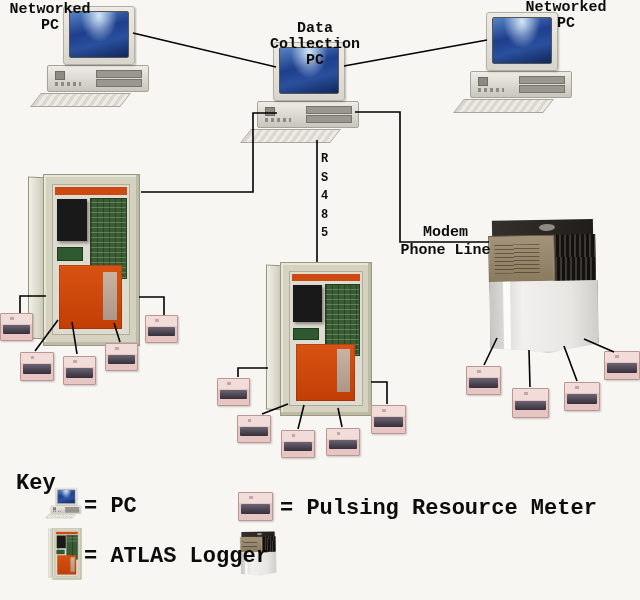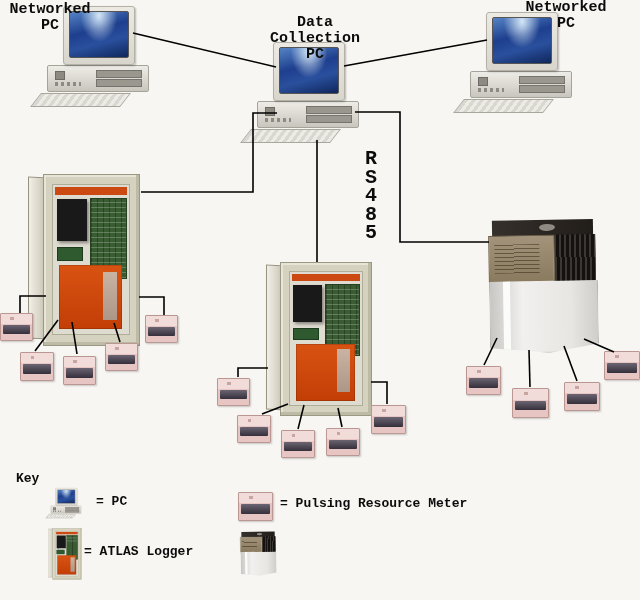--- a/index.html
+++ b/index.html
@@ -8,21 +8,21 @@
     font-family:Liberation Mono, monospace;overflow:hidden;
   }
   .wires{position:absolute;left:0;top:0;z-index:30;pointer-events:none;}
   .lbl{
     position:absolute;font-weight:bold;color:#0c0c0c;text-align:center;
     white-space:pre-line;font-size:15px;line-height:16px;z-index:40;
   }
   .lbl-big{font-size:16px;line-height:17px;}
   .vtext{
     position:absolute;font-weight:bold;color:#0c0c0c;width:14px;
-    font-size:20px;line-height:18.5px;word-break:break-all;z-index:40;margin-left:44px;
+    font-size:12px;line-height:18.5px;word-break:break-all;z-index:40;
   }
   
   .pc{position:absolute;width:106px;height:100px;z-index:10;}
   .pc-monitor{
     position:absolute;left:18px;top:0;width:70px;height:57px;
     background:linear-gradient(180deg,#eceae3,#d8d5cc);
     border:1px solid #b3b0a6;border-radius:3px;box-shadow:1px 1px 2px rgba(0,0,0,.25);
   }
   .pc-screen{
     position:absolute;left:5px;top:4px;right:5px;bottom:6px;border-radius:2px;
@@ -102,21 +102,21 @@
     position:absolute;width:31px;height:26px;z-index:10;
     background:linear-gradient(180deg,#f2dcd9 0 38%,#e6c5c2 38%);
     border:1px solid #bb9794;border-radius:1px;box-shadow:1px 1px 2px rgba(0,0,0,.2);
   }
   .meter-band{
     position:absolute;left:5%;right:5%;top:42%;height:34%;
     background:linear-gradient(180deg,#6b6573,#352f3b);border-radius:1px;
   }
   .meter-dot{position:absolute;left:30%;top:12%;width:12%;height:10%;background:#c9a5a2;}
   
-  .key-label{position:absolute;font-weight:bold;font-size:13px;color:#0c0c0c;z-index:40;white-space:nowrap;}
+  .key-label{position:absolute;font-weight:bold;font-size:22px;color:#0c0c0c;z-index:40;white-space:nowrap;}
   .mini{transform-origin:top left;}
 </style>
 </head>
 <body>
 
 <div class="canvas">
 
   <svg class="wires" width="640" height="600">
     <g stroke="#000" stroke-width="1.6" fill="none">
       <path d="M133,33 L276,67"></path>
@@ -136,25 +136,27 @@
       <path d="M371,382 L387,382 L387,404"></path>
       <path d="M497,338 L484,365"></path>
       <path d="M529,350 L530,387"></path>
       <path d="M564,346 L577,381"></path>
       <path d="M584,339 L614,352"></path>
     </g>
   </svg>
 
   <div class="lbl" style="left:0;top:2px;width:100px;">Networked
 PC</div>
-  <div class="lbl" style="left:252px;top:15px;width:126px;">Data Collection
+  <div class="lbl" style="left:252px;top:21px;width:126px;">Data Collection
 PC</div>
   <div class="lbl" style="left:520px;top:0;width:92px;">Networked
 PC</div>
   <div class="vtext" style="left:321px;top:150px;">RS485</div>
+  <div class="lbl" style="left:398px;top:224px;width:95px;line-height:17.5px;">Modem
+Phone Line</div>
 
   <div class="pc" style="left:45px;top:6px;">
     <div class="pc-keyboard"></div>
     <div class="pc-case">
       <div class="pc-btn"></div>
         <div class="pc-dots"></div>
       <div class="pc-drive d1"></div>
         <div class="pc-drive d2"></div>
     </div>
     <div class="pc-monitor">
@@ -299,21 +301,21 @@
     <div class="pc-case">
         <div class="pc-btn"></div>
         <div class="pc-dots"></div>
         <div class="pc-drive d1"></div>
         <div class="pc-drive d2"></div>
       </div>
     <div class="pc-monitor">
         <div class="pc-screen"></div>
       </div>
   </div>
-  <div class="key-label" style="left:96px;top:494px;">= PC</div>
+  <div class="key-label" style="left:84px;top:494px;">= PC</div>
 
   <div class="meter" style="left:238px;top:492px;width:33px;height:27px;">
       <div class="meter-dot"></div>
       <div class="meter-band"></div>
     </div>
   <div class="key-label" style="left:280px;top:496px;">= Pulsing Resource Meter</div>
 
   <div class="atlas mini" style="left:48px;top:528px;width:112px;height:172px;transform:scale(0.30);">
     <div class="atlas-door"></div>
     <div class="atlas-body">

